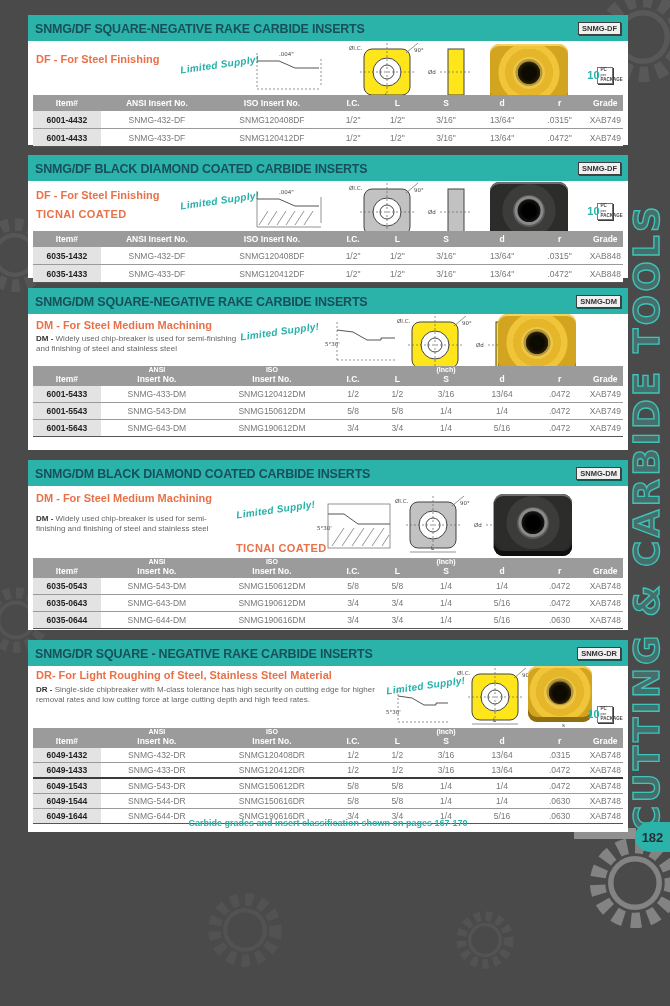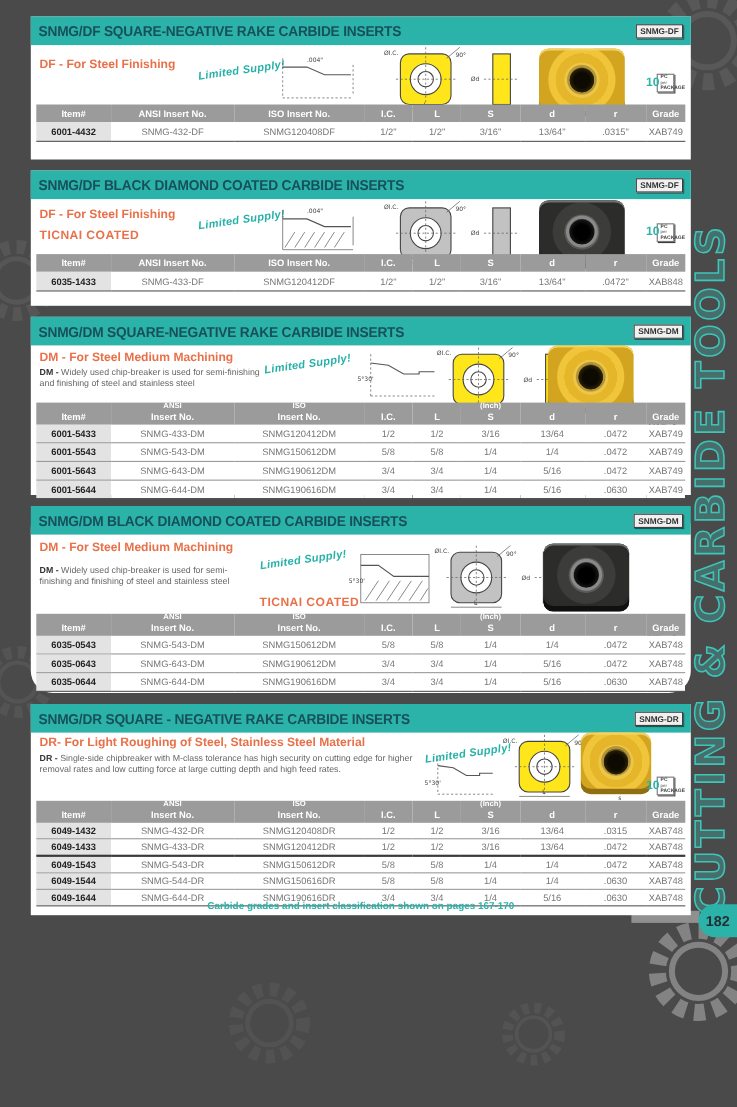--- a/index.html
+++ b/index.html
@@ -162,20 +162,31 @@
             <td class="item-col">6001-4432</td>
             <td>SNMG-432-DF</td>
             <td>SNMG120408DF</td>
             <td>1/2"</td>
             <td>1/2"</td>
             <td>3/16"</td>
             <td>13/64"</td>
             <td>.0315"</td>
             <td>XAB749</td>
           </tr>
+          <tr>
+            <td class="item-col">6001-4433</td>
+            <td>SNMG-433-DF</td>
+            <td>SNMG120412DF</td>
+            <td>1/2"</td>
+            <td>1/2"</td>
+            <td>3/16"</td>
+            <td>13/64"</td>
+            <td>.0472"</td>
+            <td>XAB749</td>
+          </tr>
         </tbody>
       </table>
   </div>
 </section>
 
 <section class="card v-dark" style="top:155px;height:123px;">
   <div class="card-header">
     <span class="card-title">SNMG/DF BLACK DIAMOND COATED CARBIDE INSERTS</span>
     <span class="sec-badge">SNMG-DF</span>
   </div>
@@ -225,20 +236,31 @@
             <th>I.C.</th>
             <th>L</th>
             <th>S</th>
             <th>d</th>
             <th>r</th>
             <th>Grade</th>
           </tr>
         </thead>
         <tbody>
           <tr>
+            <td class="item-col">6035-1432</td>
+            <td>SNMG-432-DF</td>
+            <td>SNMG120408DF</td>
+            <td>1/2"</td>
+            <td>1/2"</td>
+            <td>3/16"</td>
+            <td>13/64"</td>
+            <td>.0315"</td>
+            <td>XAB848</td>
+          </tr>
+          <tr>
             <td class="item-col">6035-1433</td>
             <td>SNMG-433-DF</td>
             <td>SNMG120412DF</td>
             <td>1/2"</td>
             <td>1/2"</td>
             <td>3/16"</td>
             <td>13/64"</td>
             <td>.0472"</td>
             <td>XAB848</td>
           </tr>
@@ -359,37 +381,26 @@
             <td class="item-col">6001-5643</td>
             <td>SNMG-643-DM</td>
             <td>SNMG190612DM</td>
             <td>3/4</td>
             <td>3/4</td>
             <td>1/4</td>
             <td>5/16</td>
             <td>.0472</td>
             <td>XAB749</td>
           </tr>
-          <tr>
-            <td class="item-col">6001-5644</td>
-            <td>SNMG-644-DM</td>
-            <td>SNMG190616DM</td>
-            <td>3/4</td>
-            <td>3/4</td>
-            <td>1/4</td>
-            <td>5/16</td>
-            <td>.0630</td>
-            <td>XAB749</td>
-          </tr>
         </tbody>
       </table>
   </div>
 </section>
 
-<section class="card v-dark" style="top:460px;height:170px;border-radius:20px;">
+<section class="card v-dark" style="top:460px;height:170px;">
   <div class="card-header">
     <span class="card-title">SNMG/DM BLACK DIAMOND COATED CARBIDE INSERTS</span>
     <span class="sec-badge">SNMG-DM</span>
   </div>
   <div class="card-body">
     <div class="app-heading" style="left:8px;top:6px;">DM - For Steel Medium Machining</div>
     <div class="desc" style="left:8px;top:28px;width:195px;">
       <span class="pfx">DM -</span>
       <span>Widely used chip-breaker is used for semi-finishing and finishing of steel and stainless steel</span>
     </div>

